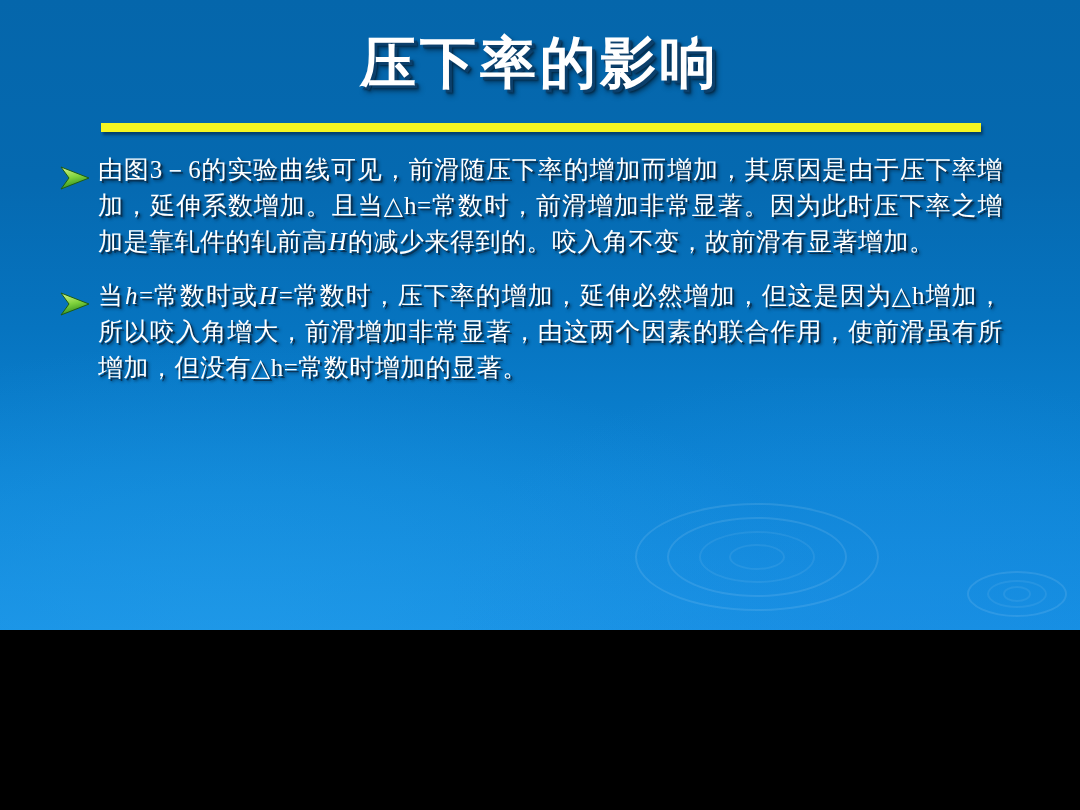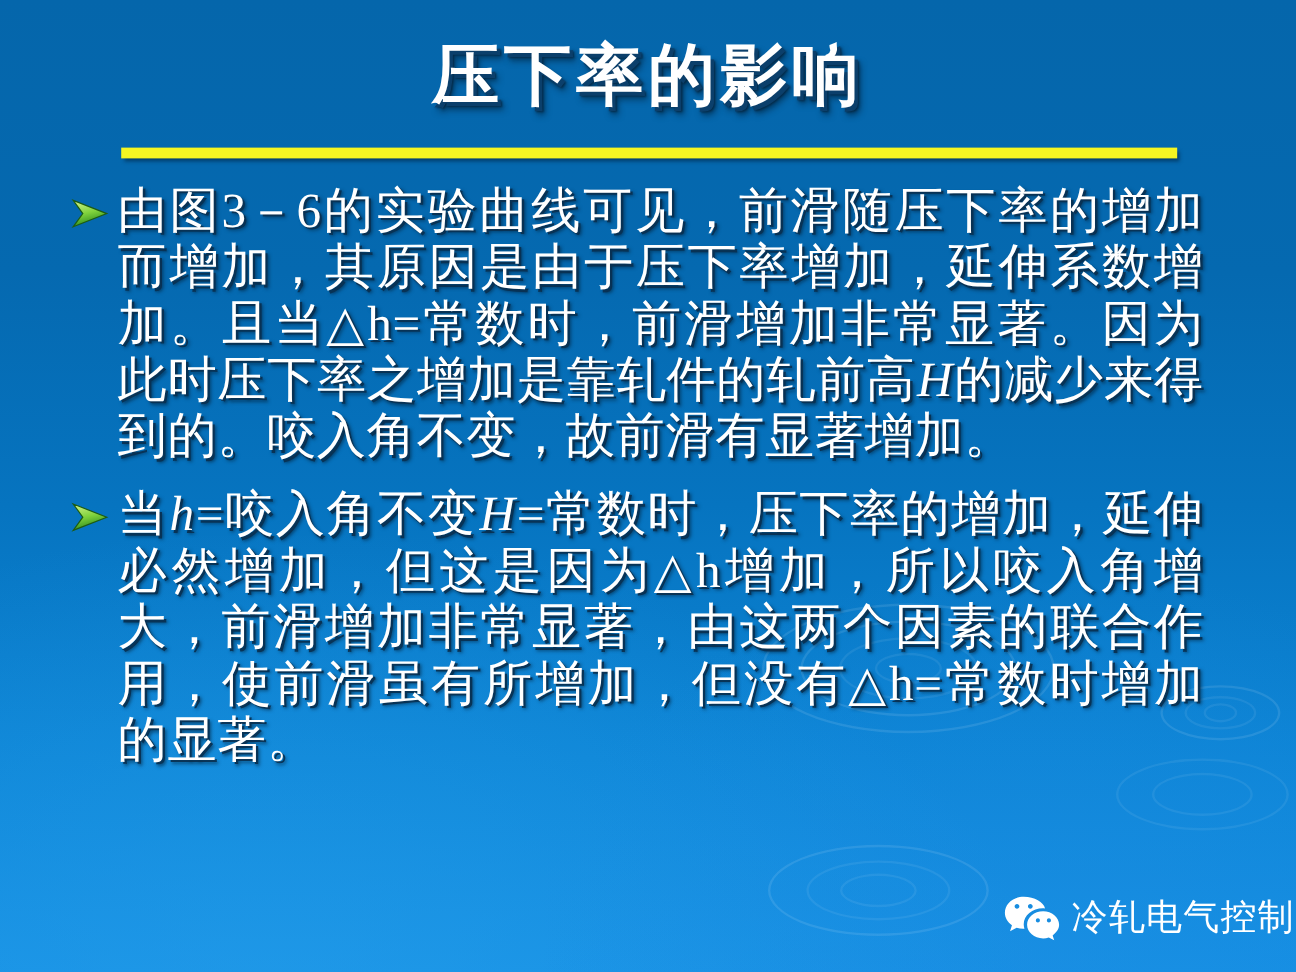--- a/index.html
+++ b/index.html
@@ -4,21 +4,21 @@
 <title>压下率的影响</title>
 <style>
   html, body {
     margin: 0;
     padding: 0;
     background: #000;
   }
   #slide {
     position: relative;
     width: 1080px;
-    height: 810px;
+    height: 630px;
     overflow: hidden;
     font-family: "Liberation Serif", "DejaVu Serif", serif;
     background: linear-gradient(180deg,
         #0566ab 0%,
         #0569b0 28%,
         #0674c0 52%,
         #0d85d6 78%,
         #1590e4 100%);
     -webkit-font-smoothing: antialiased;
   }
@@ -103,22 +103,22 @@
   .bullet {
     position: absolute;
     left: 58px;
     top: 13px;
     width: 34px;
     height: 26px;
     line-height: 0;
   }
   .para p {
     margin: 0;
-    font-size: 41px;
-    line-height: 47px;
+    font-size: 25px;
+    line-height: 36px;
     color: #ffffff;
     letter-spacing: 0.5px;
     text-shadow:
         2px 2px 0 rgba(9,48,80,0.92),
         3px 3px 3px rgba(2,28,50,0.6);
     text-align: justify;
     text-justify: inter-ideograph;
     max-width: 905px;
   }
   .para p .it {
@@ -193,21 +193,21 @@
         <span class="bullet"><svg viewBox="0 0 34 26" width="34" height="26" aria-hidden="true">
             <defs>
               <linearGradient id="bg1" x1="0" y1="0" x2="0.3" y2="1">
                 <stop offset="0%" stop-color="#d9f58d"></stop>
                 <stop offset="55%" stop-color="#7fd23c"></stop>
                 <stop offset="100%" stop-color="#2f8e1f"></stop>
               </linearGradient>
             </defs>
             <path d="M3 2 L31 13 L3 24 L11 13 Z" fill="url(#bg1)" stroke="#1d5c14" stroke-width="1"></path>
           </svg></span>
-        <p><span>当</span><span class="it">h</span><span class="lat">=</span><span>咬入角不变</span><span class="it">H</span><span class="lat">=</span><span>常数时，压下率的增加，延伸必然增加，但这是因为</span><span class="lat">△h</span><span>增加，所以咬入角增大，前滑增加非常显著，由这两个因素的联合作用，使前滑虽有所增加，但没有</span><span class="lat">△h=</span><span>常数时增加的显著。</span></p>
+        <p><span>当</span><span class="it">h</span><span class="lat">=</span><span>常数时或</span><span class="it">H</span><span class="lat">=</span><span>常数时，压下率的增加，延伸必然增加，但这是因为</span><span class="lat">△h</span><span>增加，所以咬入角增大，前滑增加非常显著，由这两个因素的联合作用，使前滑虽有所增加，但没有</span><span class="lat">△h=</span><span>常数时增加的显著。</span></p>
       </div>
     </div>
 
   <div class="wechat">
     <span class="wx-icon">
       <svg viewBox="0 0 48 40" width="48" height="40" aria-hidden="true">
         <path fill="#ffffff" d="M17.2 2.2C8.4 2.2 1.4 8.2 1.4 15.6c0 4.2 2.3 7.9 5.9 10.4l-1.6 5 5.5-2.8c1.8.5 3.6.8 5.5.8h1c-.4-1.2-.6-2.5-.6-3.8 0-7.4 7.2-13.3 16-13.3.6 0 1.2 0 1.8.1C33.6 6.5 26.1 2.2 17.2 2.2z M11.5 12.3c-1.1 0-2-.9-2-2s.9-2 2-2 2 .9 2 2-.9 2-2 2z M22.6 12.3c-1.1 0-2-.9-2-2s.9-2 2-2 2 .9 2 2-.9 2-2 2z"></path>
         <path fill="#ffffff" d="M46.6 25.7c0-6.2-6.1-11.3-13.3-11.3-7.5 0-13.4 5.1-13.4 11.3S25.8 37 33.3 37c1.6 0 3.2-.3 4.7-.8l4.5 2.4-1.3-4.1c3.2-2.3 5.4-5.4 5.4-8.8z M28.9 23.7c-.9 0-1.7-.8-1.7-1.7s.8-1.7 1.7-1.7 1.7.8 1.7 1.7-.8 1.7-1.7 1.7z M38.1 23.7c-.9 0-1.7-.8-1.7-1.7s.8-1.7 1.7-1.7 1.7.8 1.7 1.7-.8 1.7-1.7 1.7z"></path>
       </svg>
     </span>

